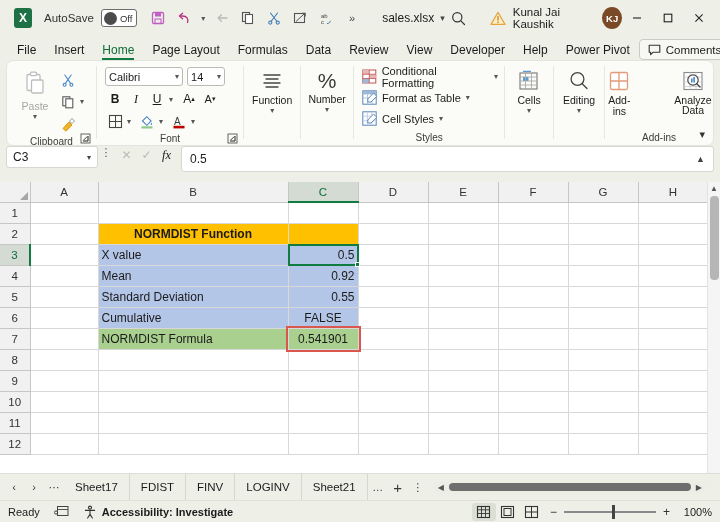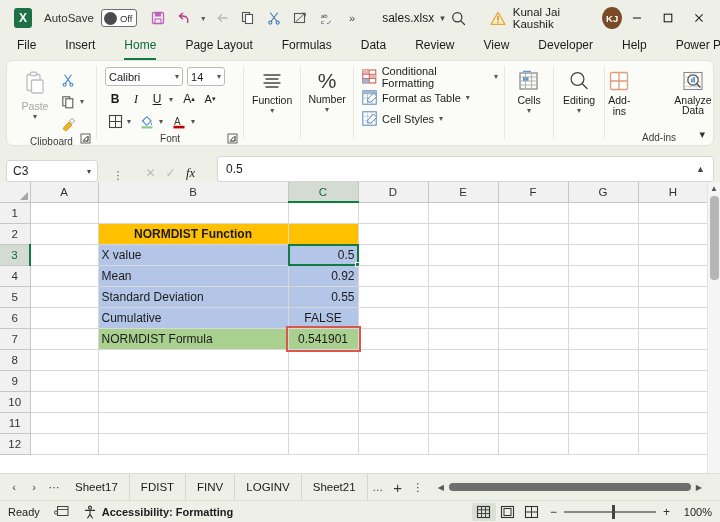--- a/index.html
+++ b/index.html
@@ -30,21 +30,21 @@
   .fname { font-size:12px; color:#1b1b1b; margin-left:18px; }
   .fname-car { font-size:9px; color:#444; margin-left:6px; }
   .spacer { flex:1; }
   .warn-tri { width:15px; height:14px; position:relative; }
   .user { font-size:11.5px; color:#1b1b1b; margin-left:8px; }
   .avatar { width:22px; height:22px; border-radius:50%; background:#7a4a26; color:#fff; font-size:9.5px;
     display:flex; align-items:center; justify-content:center; margin-left:7px; font-weight:600; }
   .wbtn { width:34px; height:30px; display:flex; align-items:center; justify-content:center; color:#222; }
 
   
-  .tabbar { height:24px; display:flex; padding:0 8px; flex:0 0 24px;gap:11px; }
+  .tabbar { height:24px; display:flex; align-items:flex-end; padding:0 8px; flex:0 0 24px; }
   .tab { font-size:12px; padding:2px 9px 3px; color:#1b1b1b; white-space:nowrap; position:relative; }
   .tab.active { font-weight:400; color:#0f6b37; }
   .tab.active:after { content:""; position:absolute; left:9px; right:9px; bottom:0; height:2px; background:#107c41; }
   .comments { display:flex; align-items:center; gap:5px; border:1px solid #c9cbc4; border-radius:4px;
     background:#f7f8f4; padding:2px 8px; font-size:11.5px; height:21px; }
 
   
   .ribbon { flex:0 0 86px; margin:0 6px; background:#fbfcf8; border:1px solid #e2e4dd; border-radius:7px;
     display:flex; position:relative; overflow:hidden; }
   .grp { display:flex; flex-direction:column; position:relative; padding:4px 0 0; }
@@ -67,21 +67,21 @@
   .dd-car { margin-left:auto; font-size:8px; color:#555; }
   .fontrow { display:flex; align-items:center; gap:1px; margin-top:3px; }
   .fb { width:20px; height:20px; display:flex; align-items:center; justify-content:center; font-size:12px; }
 
   .stylerow { display:flex; align-items:center; gap:5px; height:19px; font-size:11px; }
   .sicon { width:15px; height:15px; }
 
   .ribcollapse { position:absolute; right:8px; bottom:4px; font-size:11px; color:#333; }
 
   
-  .fbar { flex:0 0 36px; display:flex; align-items:flex-end; padding:0 6px; gap:12px; }
+  .fbar { flex:0 0 36px; display:flex; align-items:flex-start; padding:0 6px; gap:0; }
   .namebox { width:92px; height:22px; background:#fff; border:1px solid #d5d7d0; border-radius:3px;
     display:flex; align-items:center; padding:0 6px; font-size:12px; }
   .namebox .dd { margin-left:auto; font-size:8px; color:#444; }
   .dots { width:16px; text-align:center; color:#555; font-size:11px; letter-spacing:0; }
   .fxgrp { display:flex; align-items:center; gap:3px; padding:0 4px; }
   .fxbtn { width:17px; height:18px; display:flex; align-items:center; justify-content:center; font-size:12px; }
   .fxi { font-style:italic; font-size:12.5px; font-family:"Liberation Serif", serif; }
   .finput { flex:1; height:26px; background:#fff; border:1px solid #d5d7d0; border-radius:3px;
     display:flex; align-items:center; padding:0 8px; font-size:12px; margin-left:2px; }
   .fexp { margin-left:auto; font-size:9px; color:#444; }
@@ -431,20 +431,21 @@
         <div class="stylerow">
           <svg class="sicon" viewBox="0 0 15 15">
               <rect x=".8" y=".8" width="13.4" height="13.4" fill="#fff" stroke="#5b87b5" stroke-width="1"></rect>
               <path d="M.8 5.2h13.4M.8 9.8h13.4M5.3.8v13.4M9.8.8v13.4" stroke="#b4c6e7" stroke-width=".8"></path>
               <path d="M11.5 3 14.8 6.3 9 12h-3.2V9z" fill="#fff" stroke="#5b87b5" stroke-width="1"></path>
             </svg>
           <span>Cell Styles</span>
           <span style="font-size:8px;color:#555;">▾</span>
         </div>
       </div>
+      <div class="glabel">Styles</div>
     </div>
     <div class="sep"></div>
 
     <div class="grp" style="width:48px;">
       <div class="body" style="justify-content:center;">
         <div class="bigbtn" style="width:46px;">
           <svg width="26" height="24" viewBox="0 0 26 24">
               <rect x="7" y="8" width="5.5" height="4" fill="#5b9bd5"></rect>
               <rect x="4" y="4" width="17" height="16" fill="none" stroke="#777" stroke-width="1.1"></rect>
               <path d="M4 8h17M4 12h17M4 16h17M9.5 4v16M15.5 4v16" stroke="#aaa" stroke-width=".9"></path>
@@ -718,21 +719,21 @@
           <rect x="3.5" y="1.5" width="10.5" height="9" fill="none" stroke="#444" stroke-width="1"></rect>
           <path d="M3.5 4.5h10.5" stroke="#444" stroke-width=".9"></path>
           <circle cx="2" cy="7.5" r="1.6" fill="none" stroke="#444" stroke-width="1"></circle>
         </svg>
     </div>
     <div class="sb-item">
       <svg width="14" height="14" viewBox="0 0 14 14">
           <circle cx="7" cy="2.6" r="1.5" fill="none" stroke="#333" stroke-width="1.1"></circle>
           <path d="M2.4 5.4h9.2M7 5.4v4M7 9.4 4.6 13M7 9.4 9.4 13" stroke="#333" stroke-width="1.1" fill="none" stroke-linecap="round"></path>
         </svg>
-      <span style="font-weight:bold;">Accessibility: Formatting</span>
+      <span style="font-weight:bold;">Accessibility: Investigate</span>
     </div>
     <div class="spacer"></div>
     <div class="vbtn on">
       <svg width="15" height="14" viewBox="0 0 15 14">
           <rect x="1.5" y="1.5" width="12" height="11" fill="none" stroke="#333" stroke-width="1.1"></rect>
           <path d="M1.5 4.8h12M1.5 8.5h12M5.5 1.5v11M9.5 1.5v11" stroke="#333" stroke-width=".9"></path>
         </svg>
     </div>
     <div class="vbtn">
       <svg width="15" height="14" viewBox="0 0 15 14">

